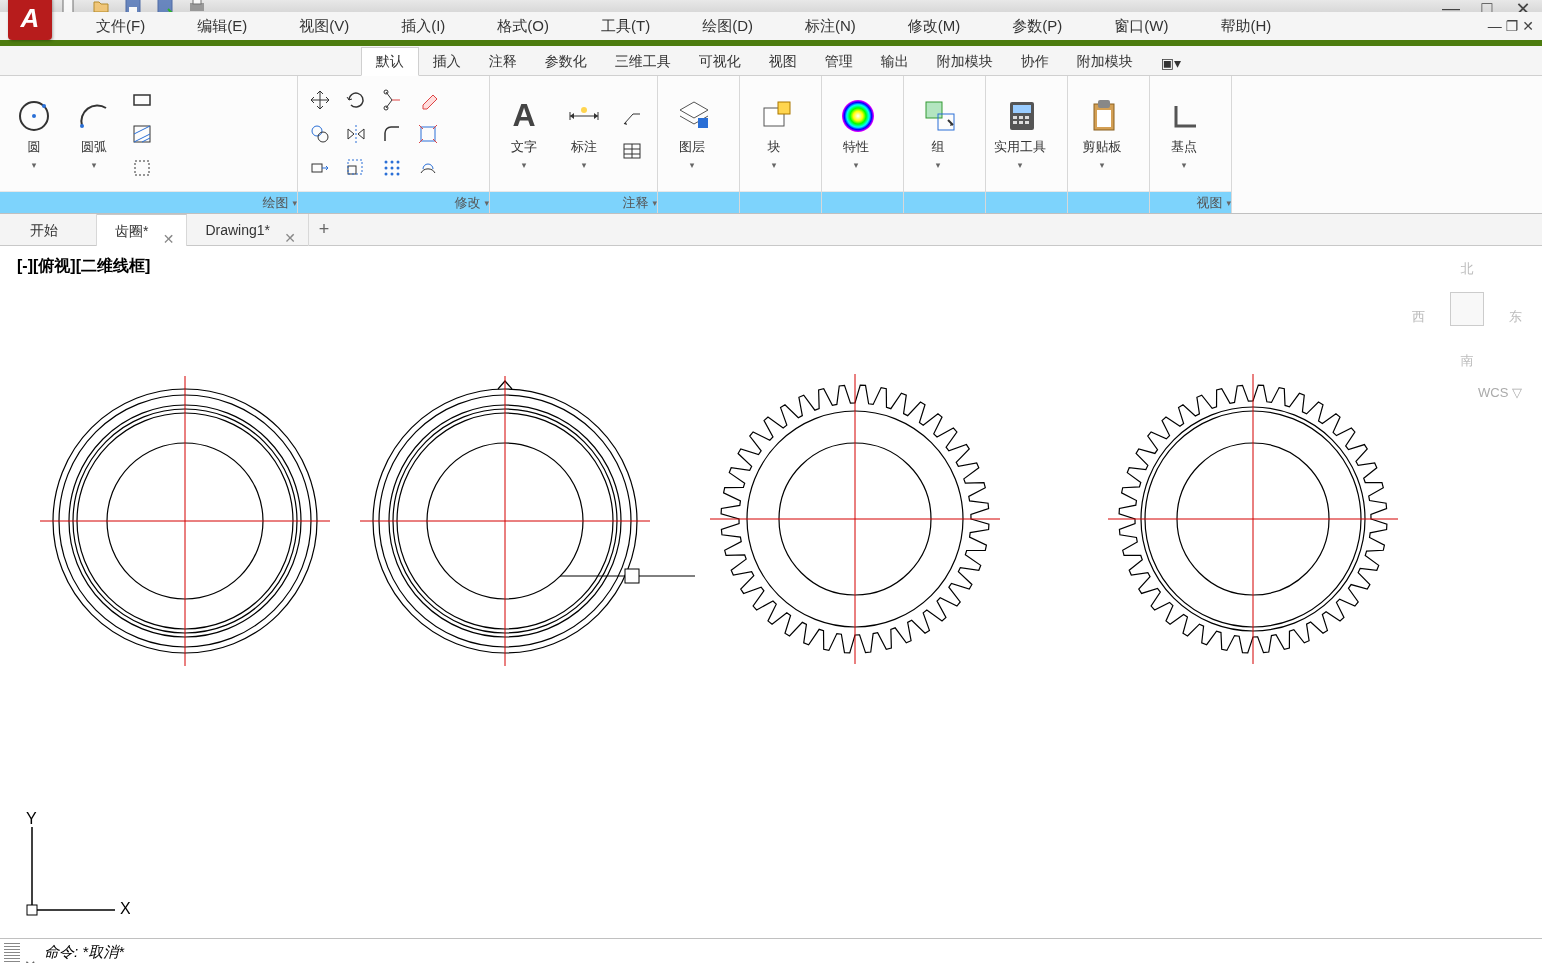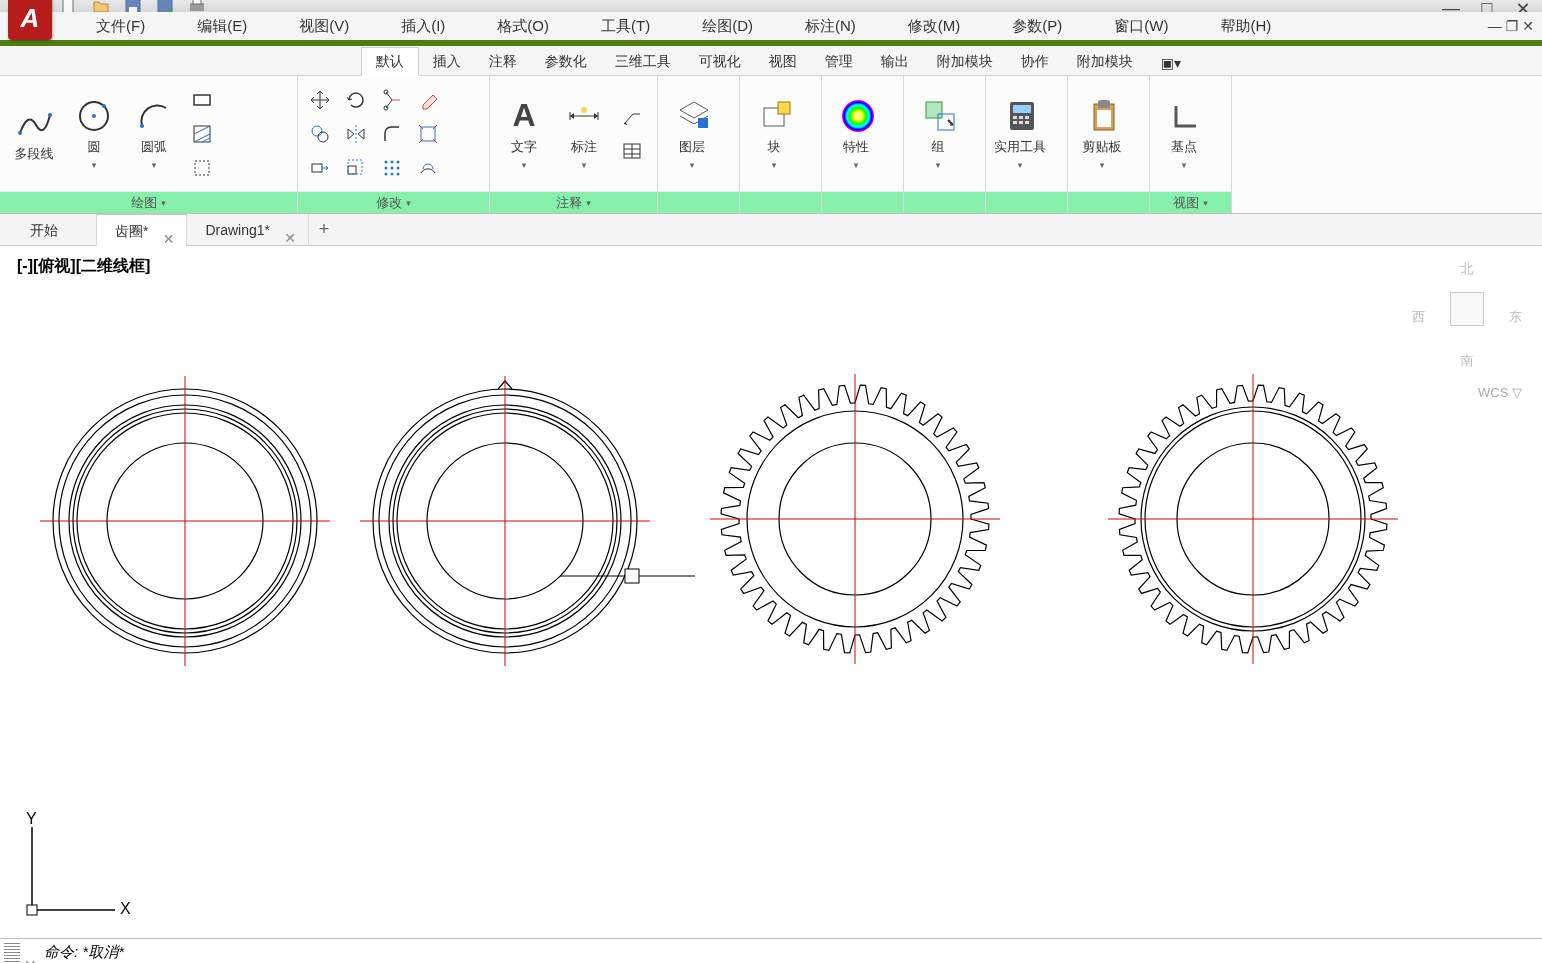--- a/index.html
+++ b/index.html
@@ -12,21 +12,21 @@
 .win-ctrl span { width:26px; text-align:center; cursor:pointer; }
 .menubar { height:34px; background:#f5f5f5; display:flex; align-items:center; padding-left:78px; gap:16px; border-bottom:6px solid #4d7c0f; position:relative; }
 .menubar .mi { padding:0 18px; font-size:15px; color:#333; cursor:pointer; height:34px; line-height:34px; }
 .doc-win-ctrl { position:absolute; right:8px; top:6px; display:flex; gap:4px; font-size:14px; color:#444; }
 .ribtabs { height:30px; background:#f5f5f5; display:flex; align-items:end; padding-left:14px; border-bottom:1px solid #d0d0d0;justify-content:center; }
 .ribtabs .rt { padding:5px 14px 4px; font-size:14px; color:#333; cursor:pointer; }
 .ribtabs .rt.active { background:#fff; border:1px solid #d0d0d0; border-bottom:1px solid #fff; margin-bottom:-1px; }
 .ribbon { height:138px; background:#fcfcfc; border-bottom:1px solid #c0c0c0; display:flex; }
 .panel { border-right:1px solid #d8d8d8; display:flex; flex-direction:column; height:100%; position:relative; }
 .panel-body { flex:1; display:flex; align-items:center; padding:4px 6px; gap:4px; }
-.panel-title { height:22px; font-size:13px; color:#555; text-align:center; border-top:1px solid #e8e8e8; display:flex; align-items:center; justify-content:center; gap:4px; background:#86efac; }
+.panel-title { height:22px; font-size:13px; color:#555; text-align:center; border-top:1px solid #e8e8e8; display:flex; align-items:center; justify-content:flex-end; gap:4px; background:#7dd3fc; }
 .drop { font-size:9px; color:#666; }
 .bigbtn { display:flex; flex-direction:column; align-items:center; justify-content:center; width:56px; height:100%; cursor:pointer; font-size:13px; color:#333; gap:4px; }
 .bigbtn .icon { width:36px; height:36px; display:flex; align-items:center; justify-content:center; }
 .col { display:flex; flex-direction:column; gap:6px; padding:0 2px; }
 .smallbtn { width:28px; height:28px; display:flex; align-items:center; justify-content:center; cursor:pointer; }
 .doctabs { height:32px; background:#f4f4f4; display:flex; align-items:center; padding-left:12px; border-bottom:1px solid #c8c8c8; }
 .doctab { padding:0 38px 0 18px; height:32px; line-height:32px; font-size:14px; color:#333; position:relative; cursor:pointer; border-right:1px solid #d8d8d8; }
 .doctab.active { background:#fff; border-top:1px solid #c8c8c8; }
 .doctab .close { position:absolute; right:12px; top:8px; font-size:14px; color:#888; }
 .newtab { width:30px; text-align:center; font-size:18px; color:#666; cursor:pointer; }
@@ -116,30 +116,20 @@
   <div class="rt">▣▾</div>
 </div>
 
 <div class="ribbon">
 
   <div class="panel" style="width:298px">
     <div class="panel-body">
       <div class="bigbtn">
         <div class="icon">
             <svg width="36" height="36">
-              <path d="M4 28 Q12 6 20 20 T34 10" fill="none" stroke="#333" stroke-width="2"></path>
-              <circle cx="4" cy="28" r="2" fill="#2a6fd6"></circle>
-              <circle cx="34" cy="10" r="2" fill="#2a6fd6"></circle>
-            </svg>
-          </div>
-        <span>多段线</span>
-      </div>
-      <div class="bigbtn">
-        <div class="icon">
-            <svg width="36" height="36">
               <circle cx="18" cy="18" r="14" fill="none" stroke="#333" stroke-width="2"></circle>
               <circle cx="18" cy="18" r="2" fill="#2a6fd6"></circle>
               <circle cx="28" cy="8" r="2" fill="#2a6fd6"></circle>
             </svg>
           </div>
         <span>圆</span>
           <span class="drop">▾</span>
       </div>
       <div class="bigbtn">
         <div class="icon">

